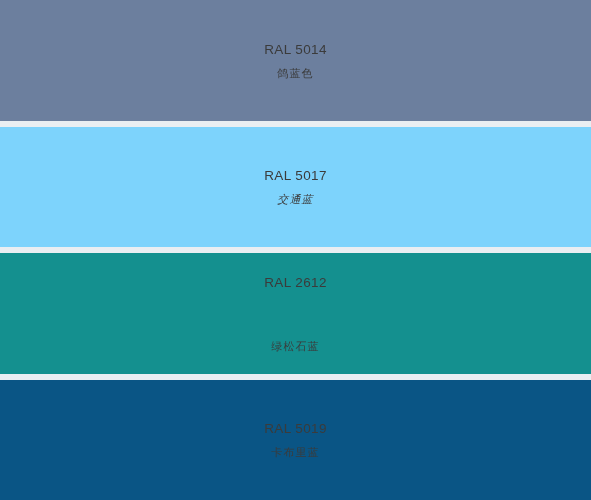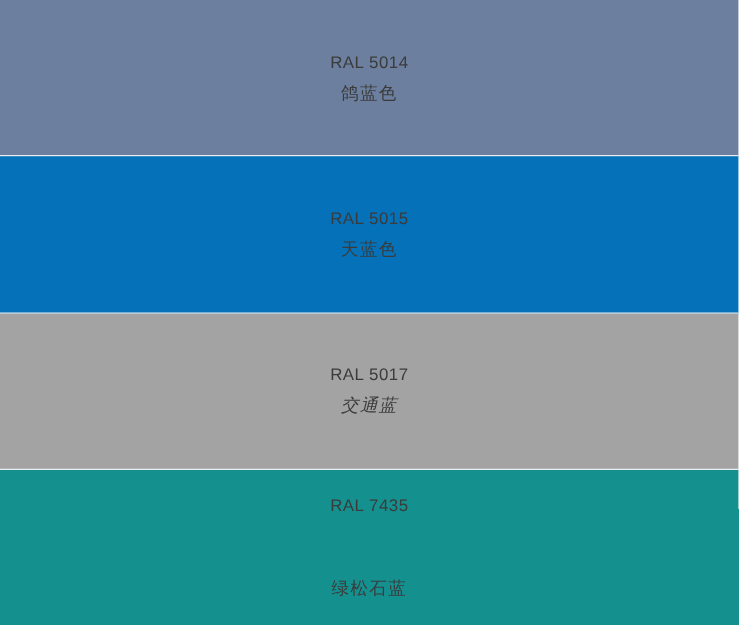--- a/index.html
+++ b/index.html
@@ -20,64 +20,64 @@
     background: #ffffff;
   }
   .swatch {
     position: relative;
     flex: 1 1 0;
     display: flex;
     flex-direction: column;
     align-items: center;
     justify-content: center;
     box-sizing: border-box;
-    border-bottom: 1px solid #fca5a5;
+    border-bottom: 6px solid #fca5a5;
     overflow: hidden;
   }
   .swatch:last-child {
     border-bottom: none;
   }
   .swatch-label {
     display: block;
     text-align: center;
     color: #3b3b3b;
     line-height: 1.12;
     letter-spacing: 0.4px;
     white-space: nowrap;
   }
   .swatch-code {
     font-size: 13.5px;
     font-weight: 400;
     margin-bottom: 10px;
   }
   .swatch-name {
-    font-size: 14px;
+    font-size: 11px;
     font-weight: 400;
     letter-spacing: 1.1px;
   }
 </style>
 </head>
 <body>
 
 <div id="palette">
 
   <div class="swatch" style="background-color: rgb(108, 127, 158); border-bottom-color: rgb(233, 238, 242);">
     <span class="swatch-label swatch-code" style="color: rgb(59, 59, 59);">RAL 5014</span>
     <span class="swatch-label swatch-name" style="color: rgb(59, 59, 59);">鸽蓝色</span>
   </div>
 
-  <div class="swatch" style="background-color: rgb(5, 113, 184); border-bottom-color: rgb(233, 238, 242);">
-    <span class="swatch-label swatch-code" style="color: rgb(59, 59, 59);">RAL 5015</span>
-    <span class="swatch-label swatch-name" style="color: rgb(59, 59, 59);">天蓝色</span>
-  </div>
 
-  <div class="swatch" style="background-color: #a3a3a3; border-bottom-color: rgb(233, 238, 242);">
+  <div class="swatch" style="background-color: #7dd3fc; border-bottom-color: rgb(233, 238, 242);">
     <span class="swatch-label swatch-code" style="color: rgb(59, 59, 59);">RAL 5017</span>
     <span class="swatch-label swatch-name" style="color: rgb(59, 59, 59); font-style: italic;">交通蓝</span>
   </div>
 
   <div class="swatch" style="background-color: rgb(20, 144, 143); border-bottom-color: rgb(233, 238, 242);">
-    <span class="swatch-label swatch-code" style="color: rgb(59, 59, 59);">RAL 7435</span>
+    <span class="swatch-label swatch-code" style="color: rgb(59, 59, 59);">RAL 2612</span>
     <span class="swatch-label swatch-name" style="color: rgb(59, 59, 59); margin-top: 40px;">绿松石蓝</span>
   </div>
 
+  <div class="swatch" style="background-color: rgb(10, 85, 133); border-bottom-color: rgb(233, 238, 242);">
+    <span class="swatch-label swatch-code" style="color: rgb(59, 59, 59);">RAL 5019</span>
+    <span class="swatch-label swatch-name" style="color: rgb(59, 59, 59);">卡布里蓝</span>
+  </div>
 
 </div>
 
 </body></html>

